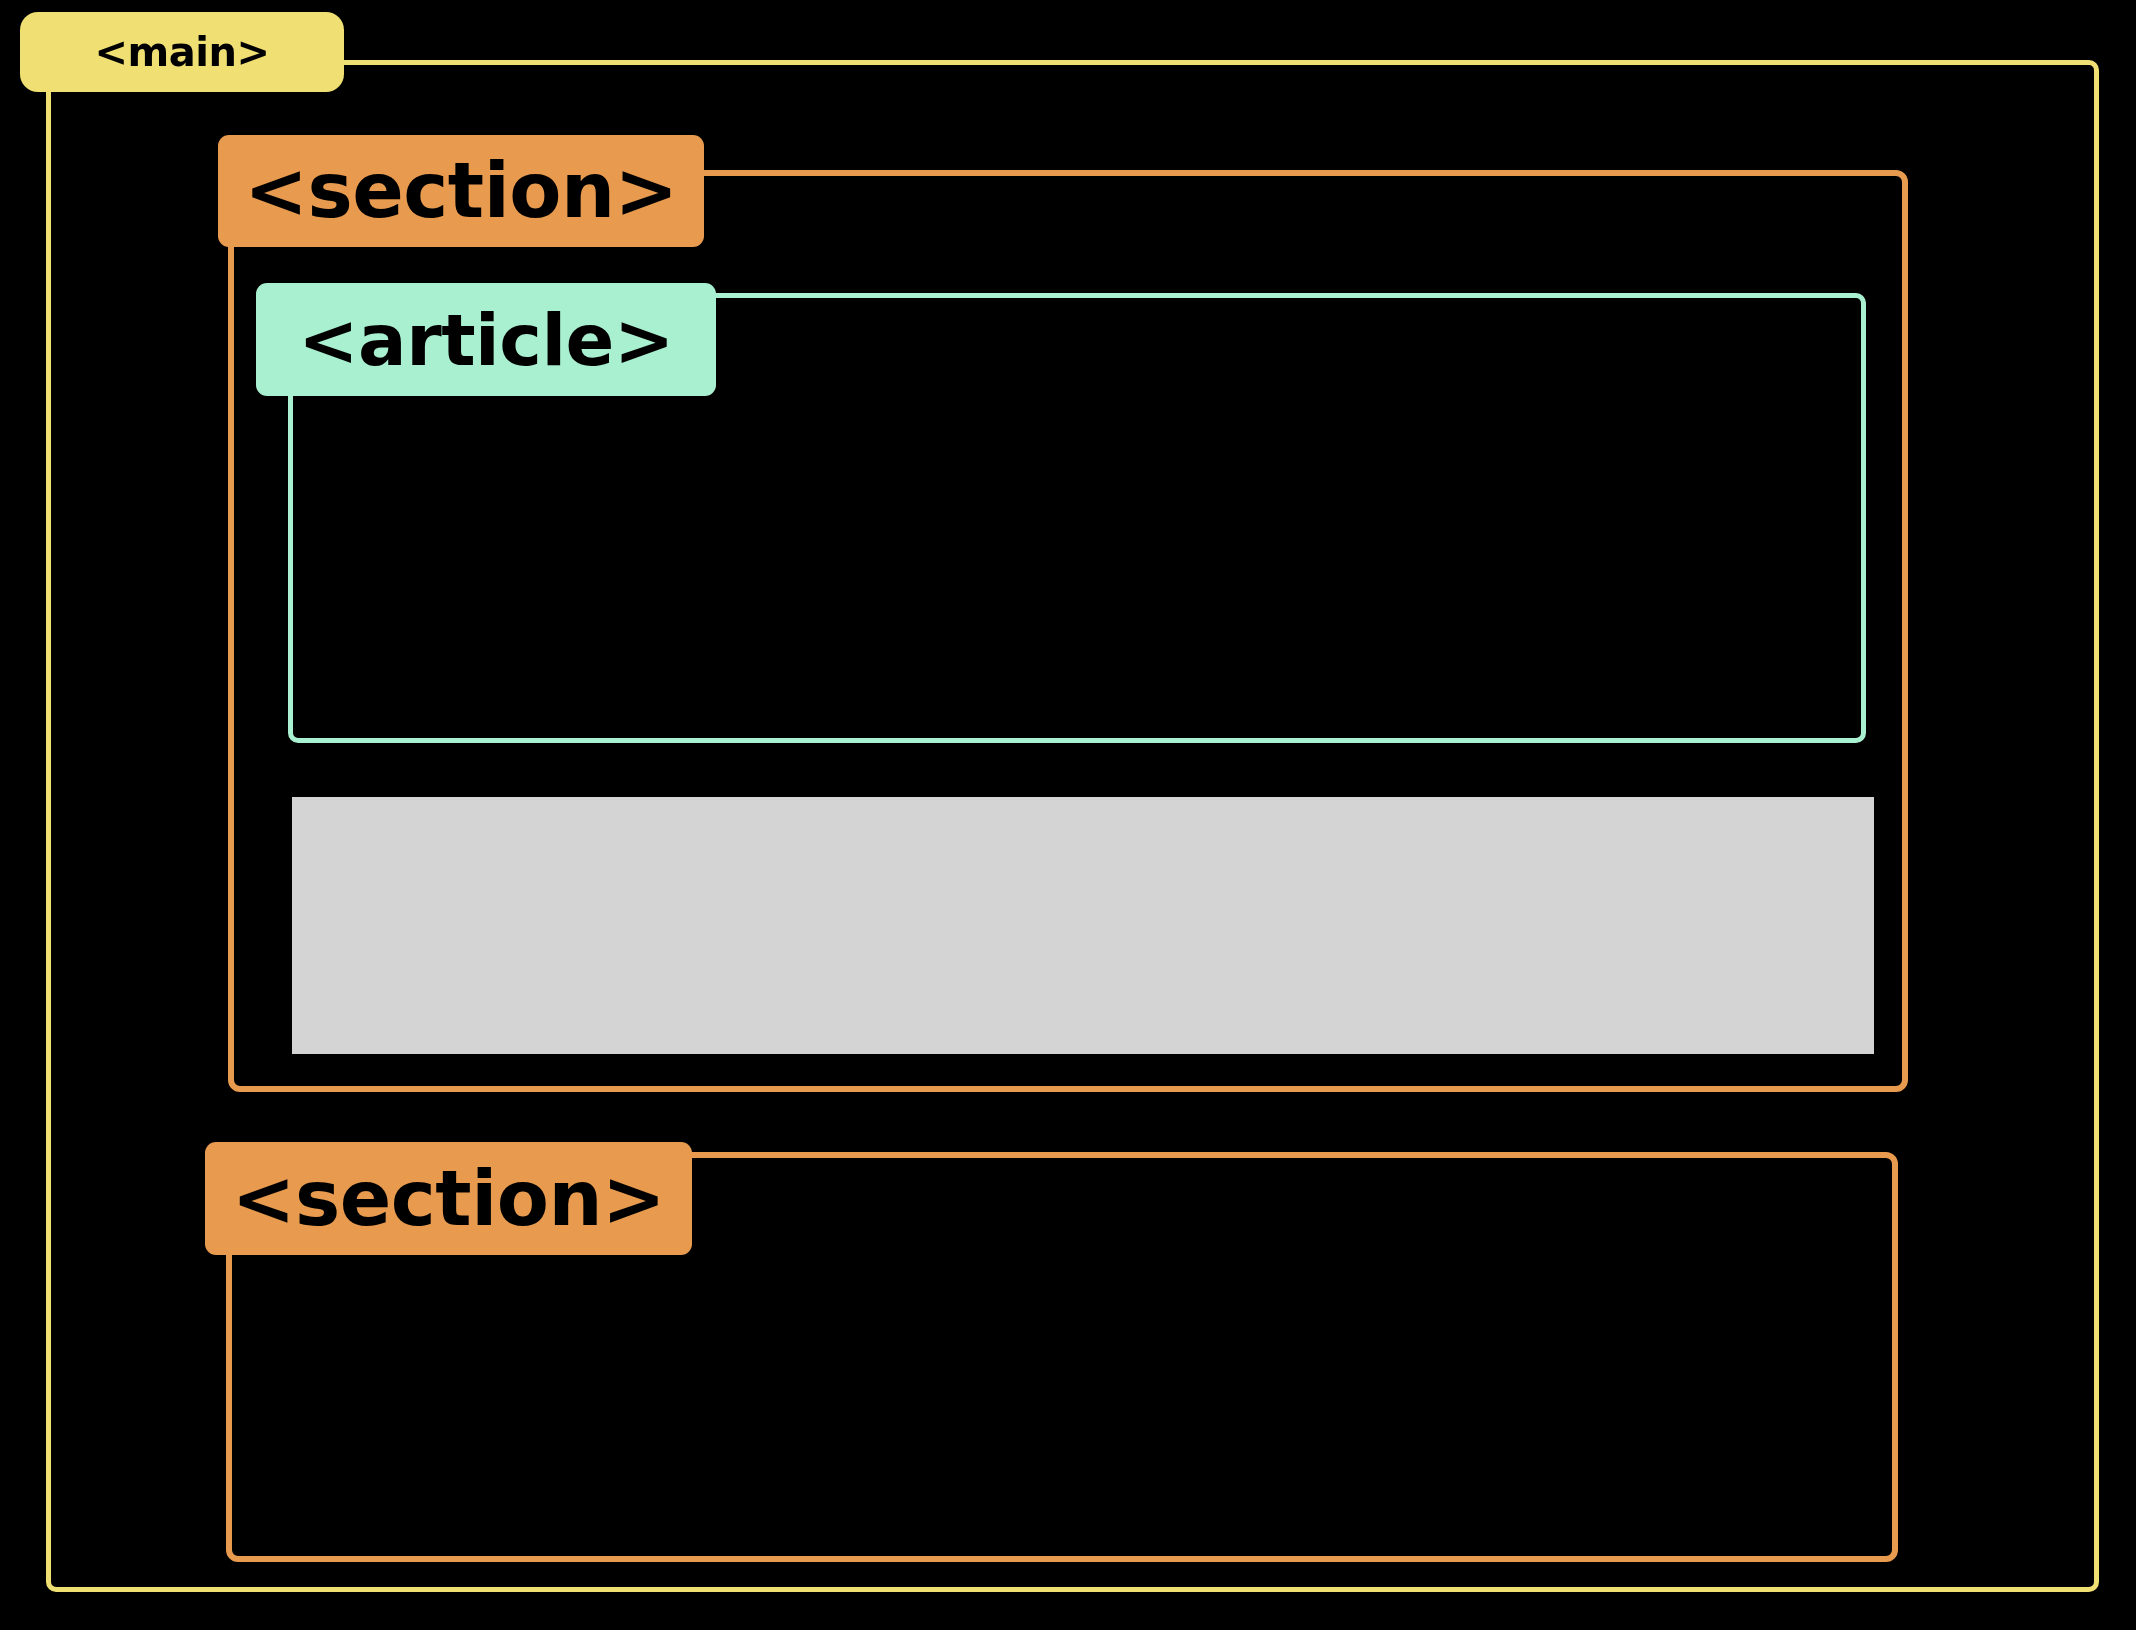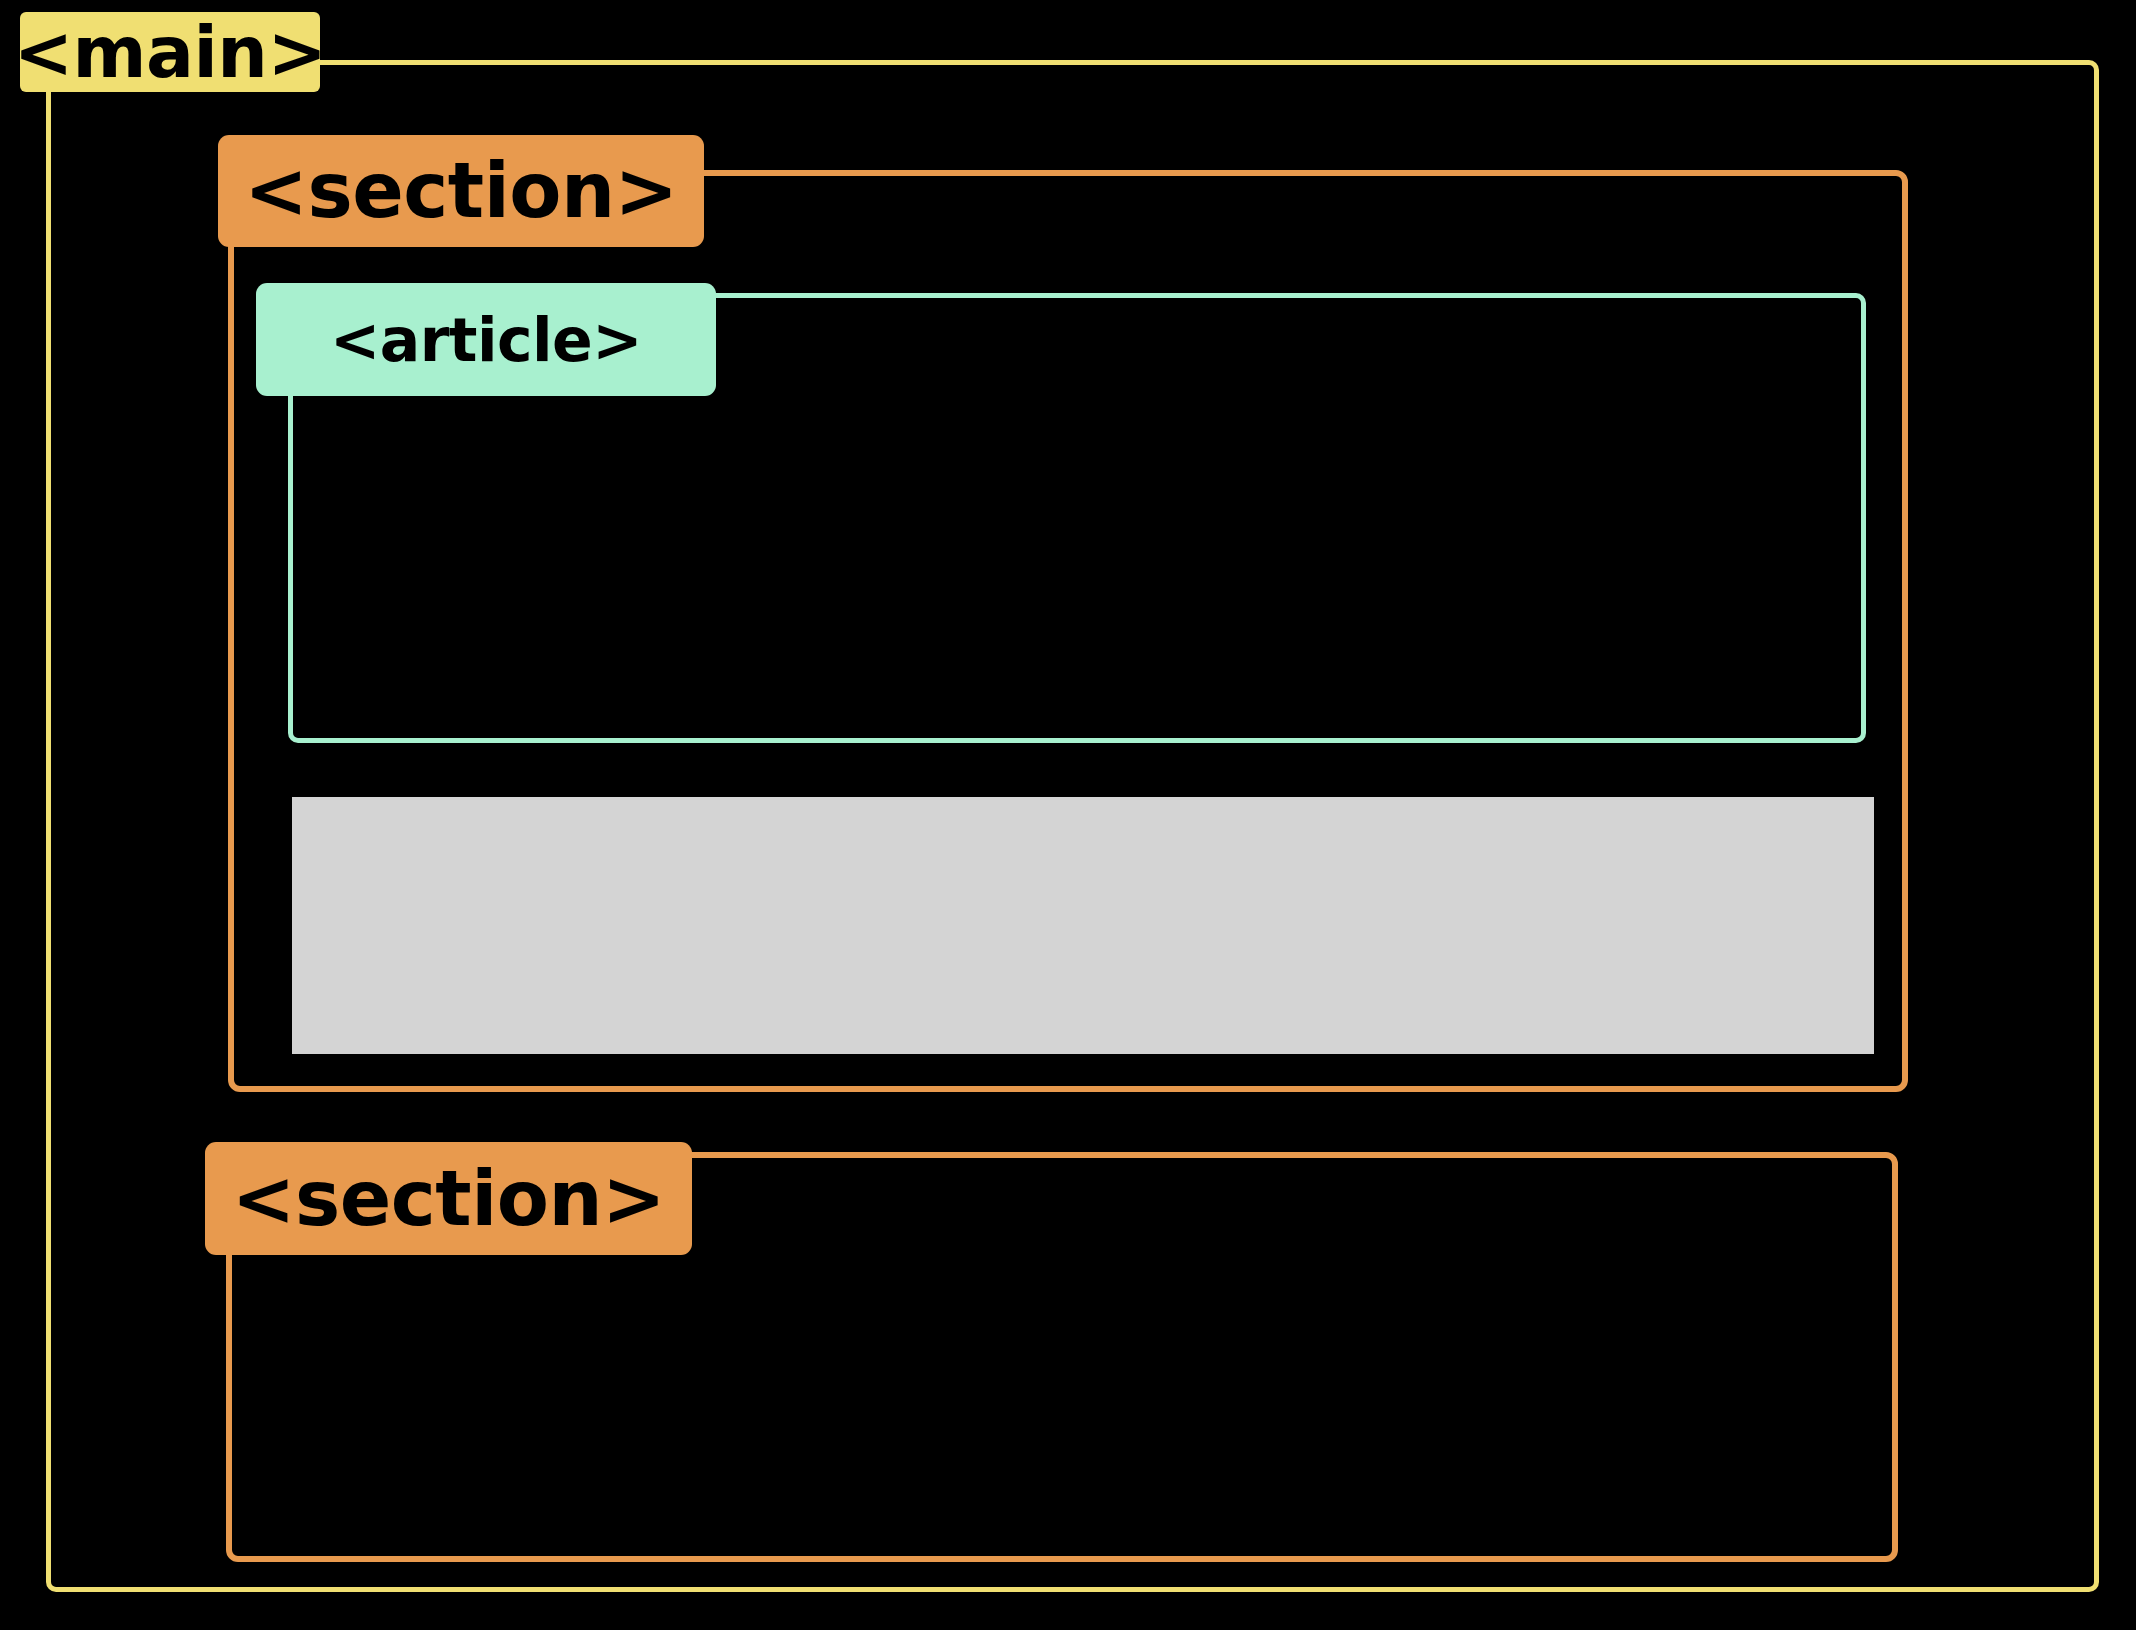--- a/index.html
+++ b/index.html
@@ -86,44 +86,44 @@
     line-height: 1;
     letter-spacing: -0.5px;
     white-space: nowrap;
     border-radius: 10px;
     z-index: 5;
   }
 
   .tag-main {
     left: 20px;
     top: 12px;
-    width: 300px;
+    width: 324px;
     height: 80px;
     background: #f0df72;
-    font-size: 71px;
-    border-radius: 6px;
+    font-size: 40px;
+    border-radius: 18px;
   }
 
   .tag-section-1 {
     left: 218px;
     top: 135px;
     width: 486px;
     height: 112px;
     background: #e89a4e;
     font-size: 76px;
     border-radius: 11px;
   }
 
   .tag-article {
     left: 256px;
     top: 283px;
     width: 460px;
     height: 113px;
     background: #a8f0cf;
-    font-size: 60px;
+    font-size: 72px;
     border-radius: 11px;
   }
 
   .tag-section-2 {
     left: 205px;
     top: 1142px;
     width: 487px;
     height: 113px;
     background: #e89a4e;
     font-size: 76px;

